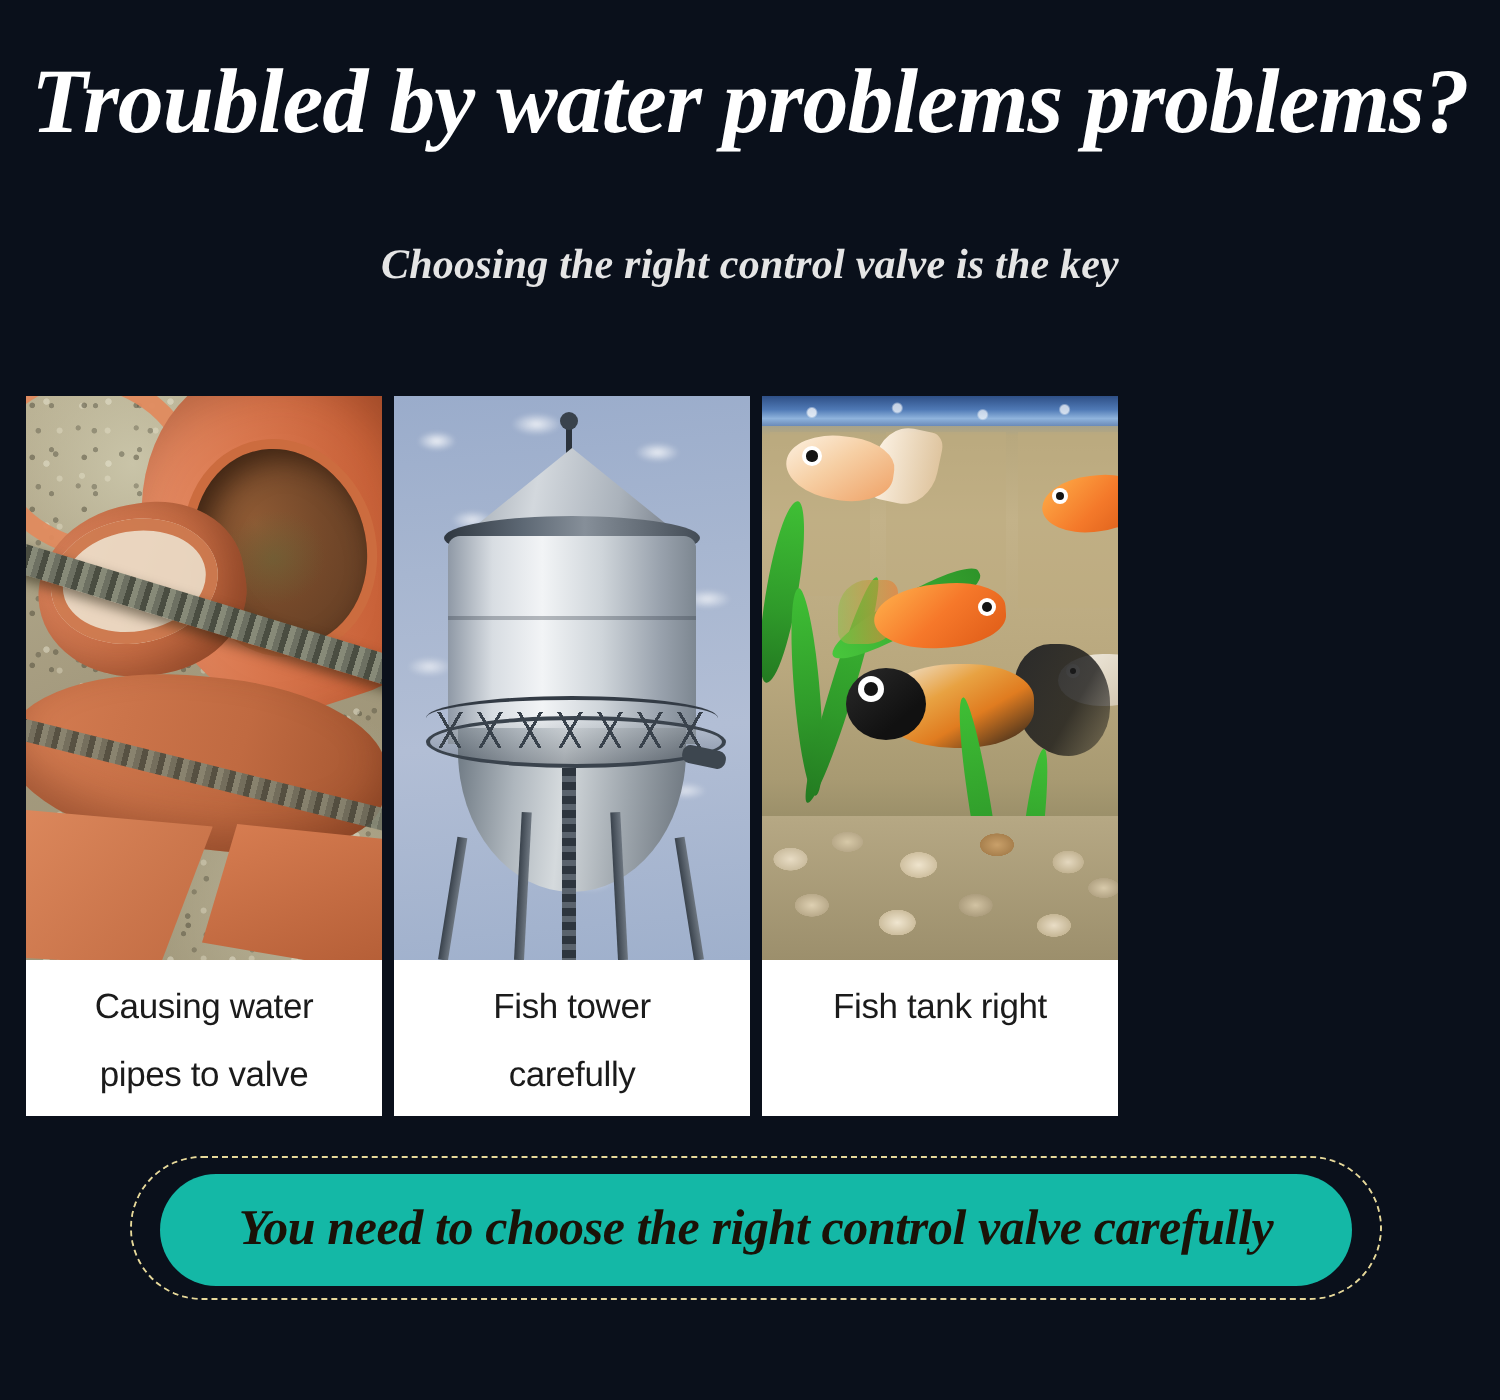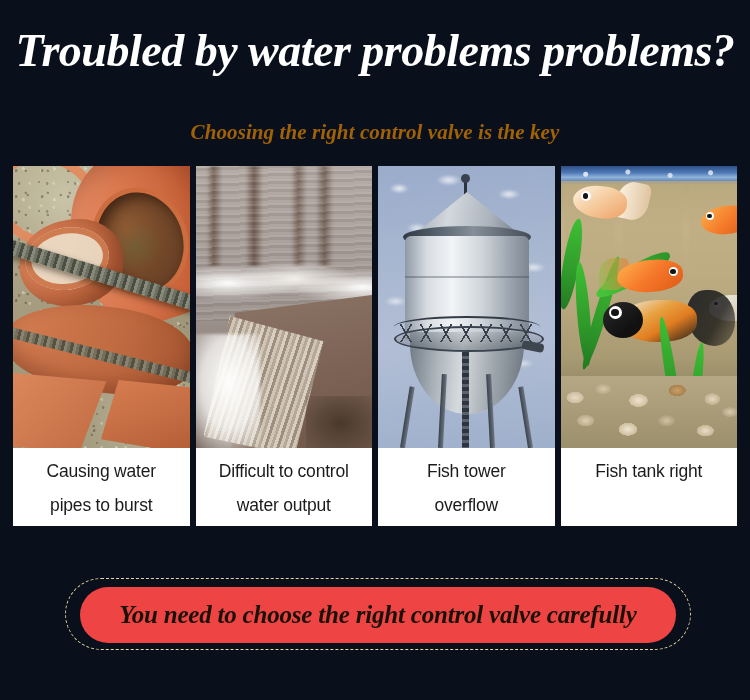--- a/index.html
+++ b/index.html
@@ -29,34 +29,34 @@
     font-size: 46px;
     letter-spacing: -0.5px;
     white-space: nowrap;
   }
   .subhead {
     position: absolute;
     left: 0;
     top: 120px;
     width: 750px;
     text-align: center;
-    color: #a16207;
+    color: #e5e5e5;
     font-family: "Liberation Serif", serif;
     font-weight: bold;
     font-style: italic;
     font-size: 21px;
     letter-spacing: 0.1px;
     white-space: nowrap;
   }
 
   
   .panels {
     position: absolute;
     left: 13px;
-    top: 166px;
+    top: 198px;
     width: 724px;
     height: 360px;
     display: flex;
     gap: 6px;
   }
   .panel {
     position: relative;
     width: 178px;
     height: 360px;
     display: flex;
@@ -522,21 +522,21 @@
     border: 1.5px dashed #e6d89a;
     border-radius: 38px;
     box-sizing: border-box;
   }
   .cta-pill {
     position: absolute;
     left: 14px;
     top: 8px;
     width: 596px;
     height: 56px;
-    background: #ef4444;
+    background: #14b8a6;
     border-radius: 28px;
     display: flex;
     align-items: center;
     justify-content: center;
   }
   .cta-text {
     color: #1a1207;
     font-family: "Liberation Serif", serif;
     font-weight: bold;
     font-style: italic;
@@ -560,39 +560,24 @@
       <div class="pipe-big-mouth"></div>
       <div class="pipe-mid"></div>
       <div class="pipe-low"></div>
       <div class="pipe-shard-a"></div>
       <div class="pipe-shard-b"></div>
       <div class="cable"></div>
       <div class="cable2"></div>
     </div>
     <div class="caption">
       <span>Causing water</span>
-      <span>pipes to burst</span>
+      <span>pipes to valve</span>
     </div>
   </div>
 
-  <div class="panel">
-    <div class="photo flood">
-      <div class="flood-reflect"></div>
-      <div class="flood-ripples"></div>
-      <div class="flood-foam"></div>
-      <div class="weir"></div>
-      <div class="weir-falls"></div>
-      <div class="flood-spray"></div>
-      <div class="flood-dark"></div>
-    </div>
-    <div class="caption">
-      <span>Difficult to control</span>
-      <span>water output</span>
-    </div>
-  </div>
 
   <div class="panel">
     <div class="photo tower-sky">
       <div class="clouds"></div>
       <div class="finial"></div>
       <div class="roof"></div>
       <div class="tank-top"></div>
       <div class="tank"></div>
       <div class="tank-bowl"></div>
       <div class="catwalk-rail"></div>
@@ -600,21 +585,21 @@
       <div class="catwalk-x"></div>
       <div class="tank-spout"></div>
       <div class="standpipe"></div>
       <div class="leg leg-a"></div>
       <div class="leg leg-b"></div>
       <div class="leg leg-c"></div>
       <div class="leg leg-d"></div>
     </div>
     <div class="caption">
       <span>Fish tower</span>
-      <span>overflow</span>
+      <span>carefully</span>
     </div>
   </div>
 
   <div class="panel">
     <div class="photo tank-water">
       <div class="tank-bg-block bgb1"></div>
       <div class="tank-bg-block bgb2"></div>
       <div class="tank-bg-block bgb3"></div>
       <div class="tank-rim"></div>
 

